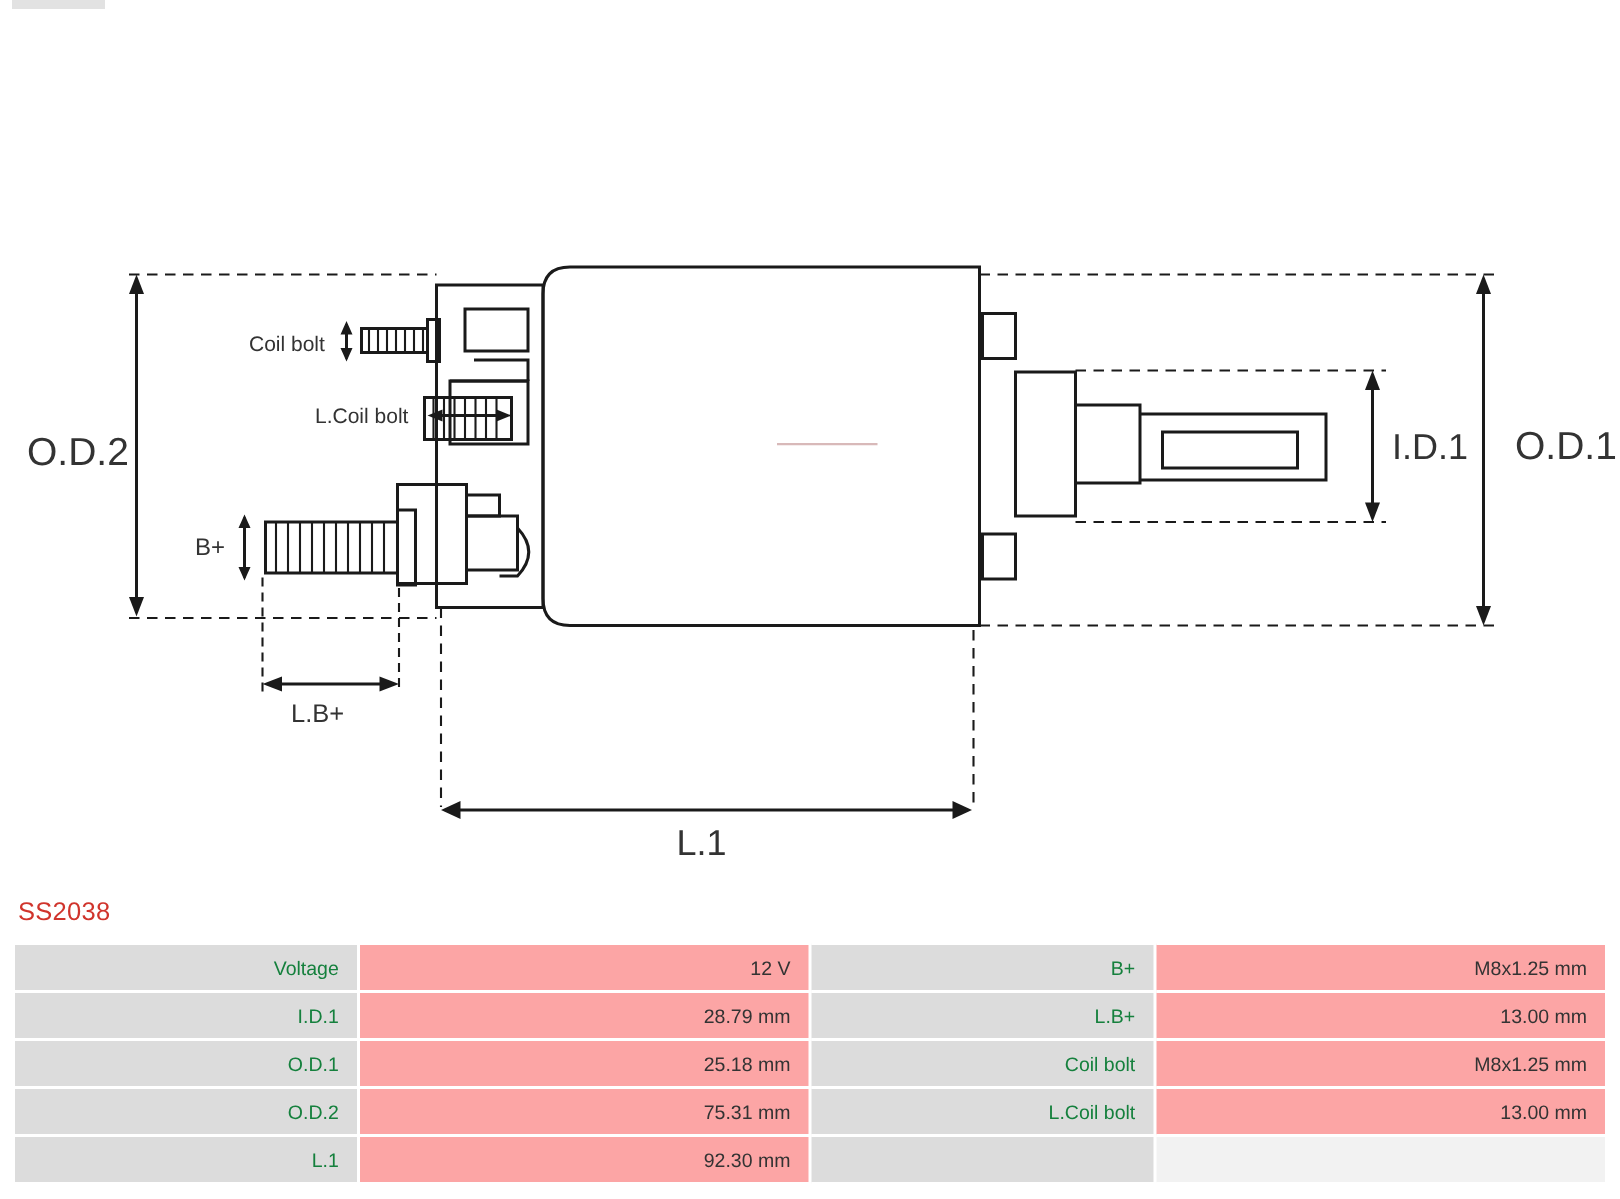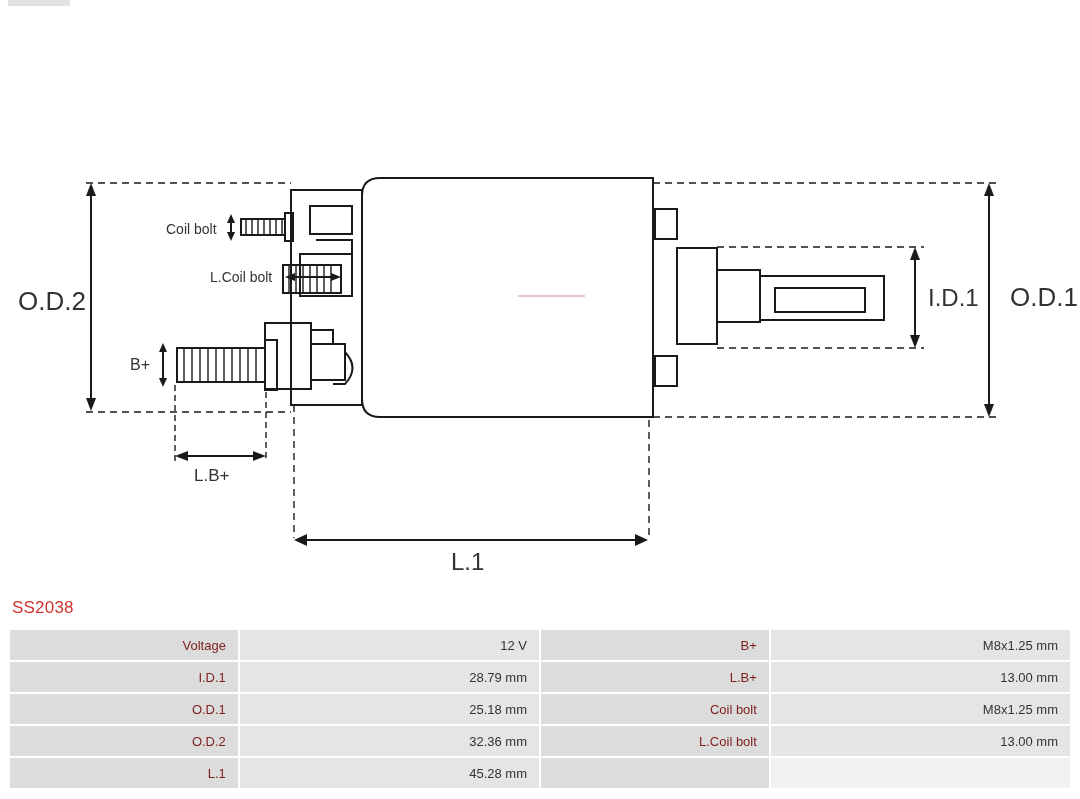--- a/index.html
+++ b/index.html
@@ -51,25 +51,25 @@
   }
   #spec-table td {
     height: 32px;
     padding: 0 12px;
     border: 2px solid #ffffff;
     vertical-align: middle;
   }
   td.lbl {
     background: #dcdcdc;
     text-align: right;
-    color: #7f1d1d;
+    color: #15803d;
     width: 200px;
   }
   td.val {
-    background: #e5e5e5;
+    background: #fca5a5;
     text-align: right;
     color: #333;
     width: 262px;
   }
   td.empty-lbl { background: #dcdcdc; }
   td.empty-val { background: #f2f2f2; }
 </style>
 </head>
 <body>
 
@@ -229,26 +229,26 @@
         <td class="val">13.00 mm</td>
       </tr>
       <tr>
         <td class="lbl">O.D.1</td>
         <td class="val">25.18 mm</td>
         <td class="lbl">Coil bolt</td>
         <td class="val">M8x1.25 mm</td>
       </tr>
       <tr>
         <td class="lbl">O.D.2</td>
-        <td class="val">32.36 mm</td>
+        <td class="val">75.31 mm</td>
         <td class="lbl">L.Coil bolt</td>
         <td class="val">13.00 mm</td>
       </tr>
       <tr>
         <td class="lbl">L.1</td>
-        <td class="val">45.28 mm</td>
+        <td class="val">92.30 mm</td>
         <td class="empty-lbl"></td>
         <td class="empty-val"></td>
       </tr>
     </tbody>
   </table>
 
 </div>
 
 </body></html>

